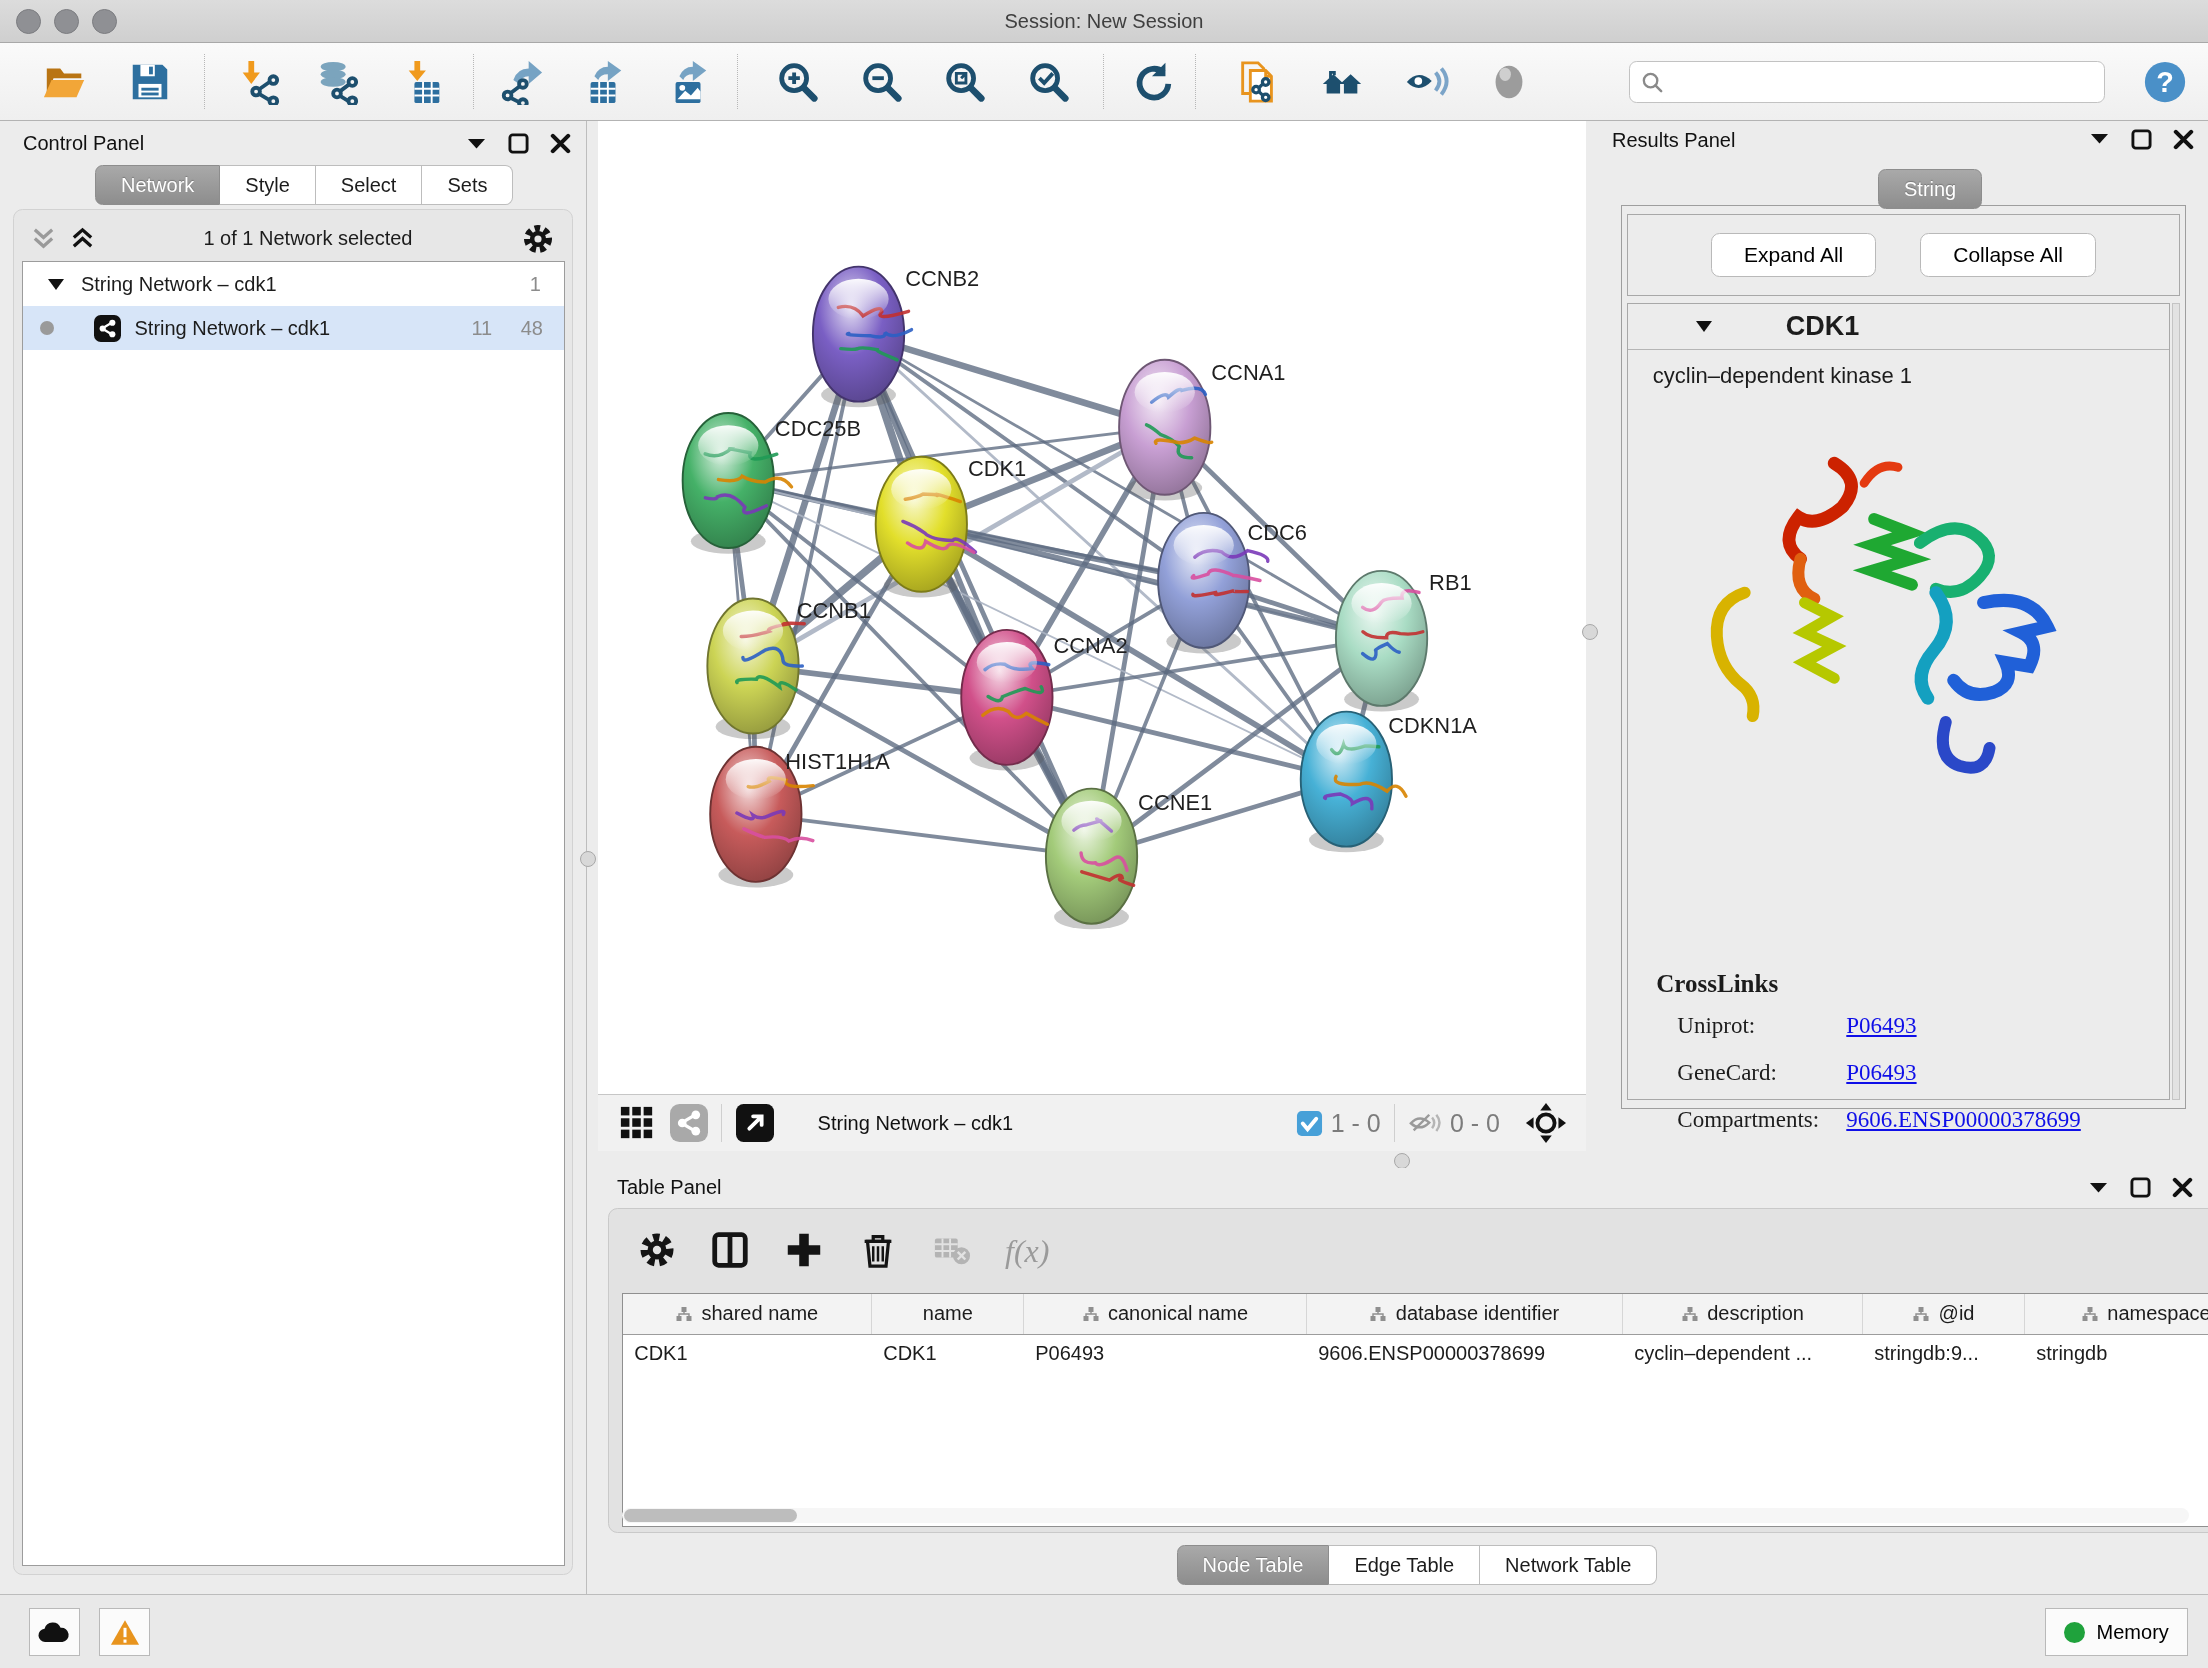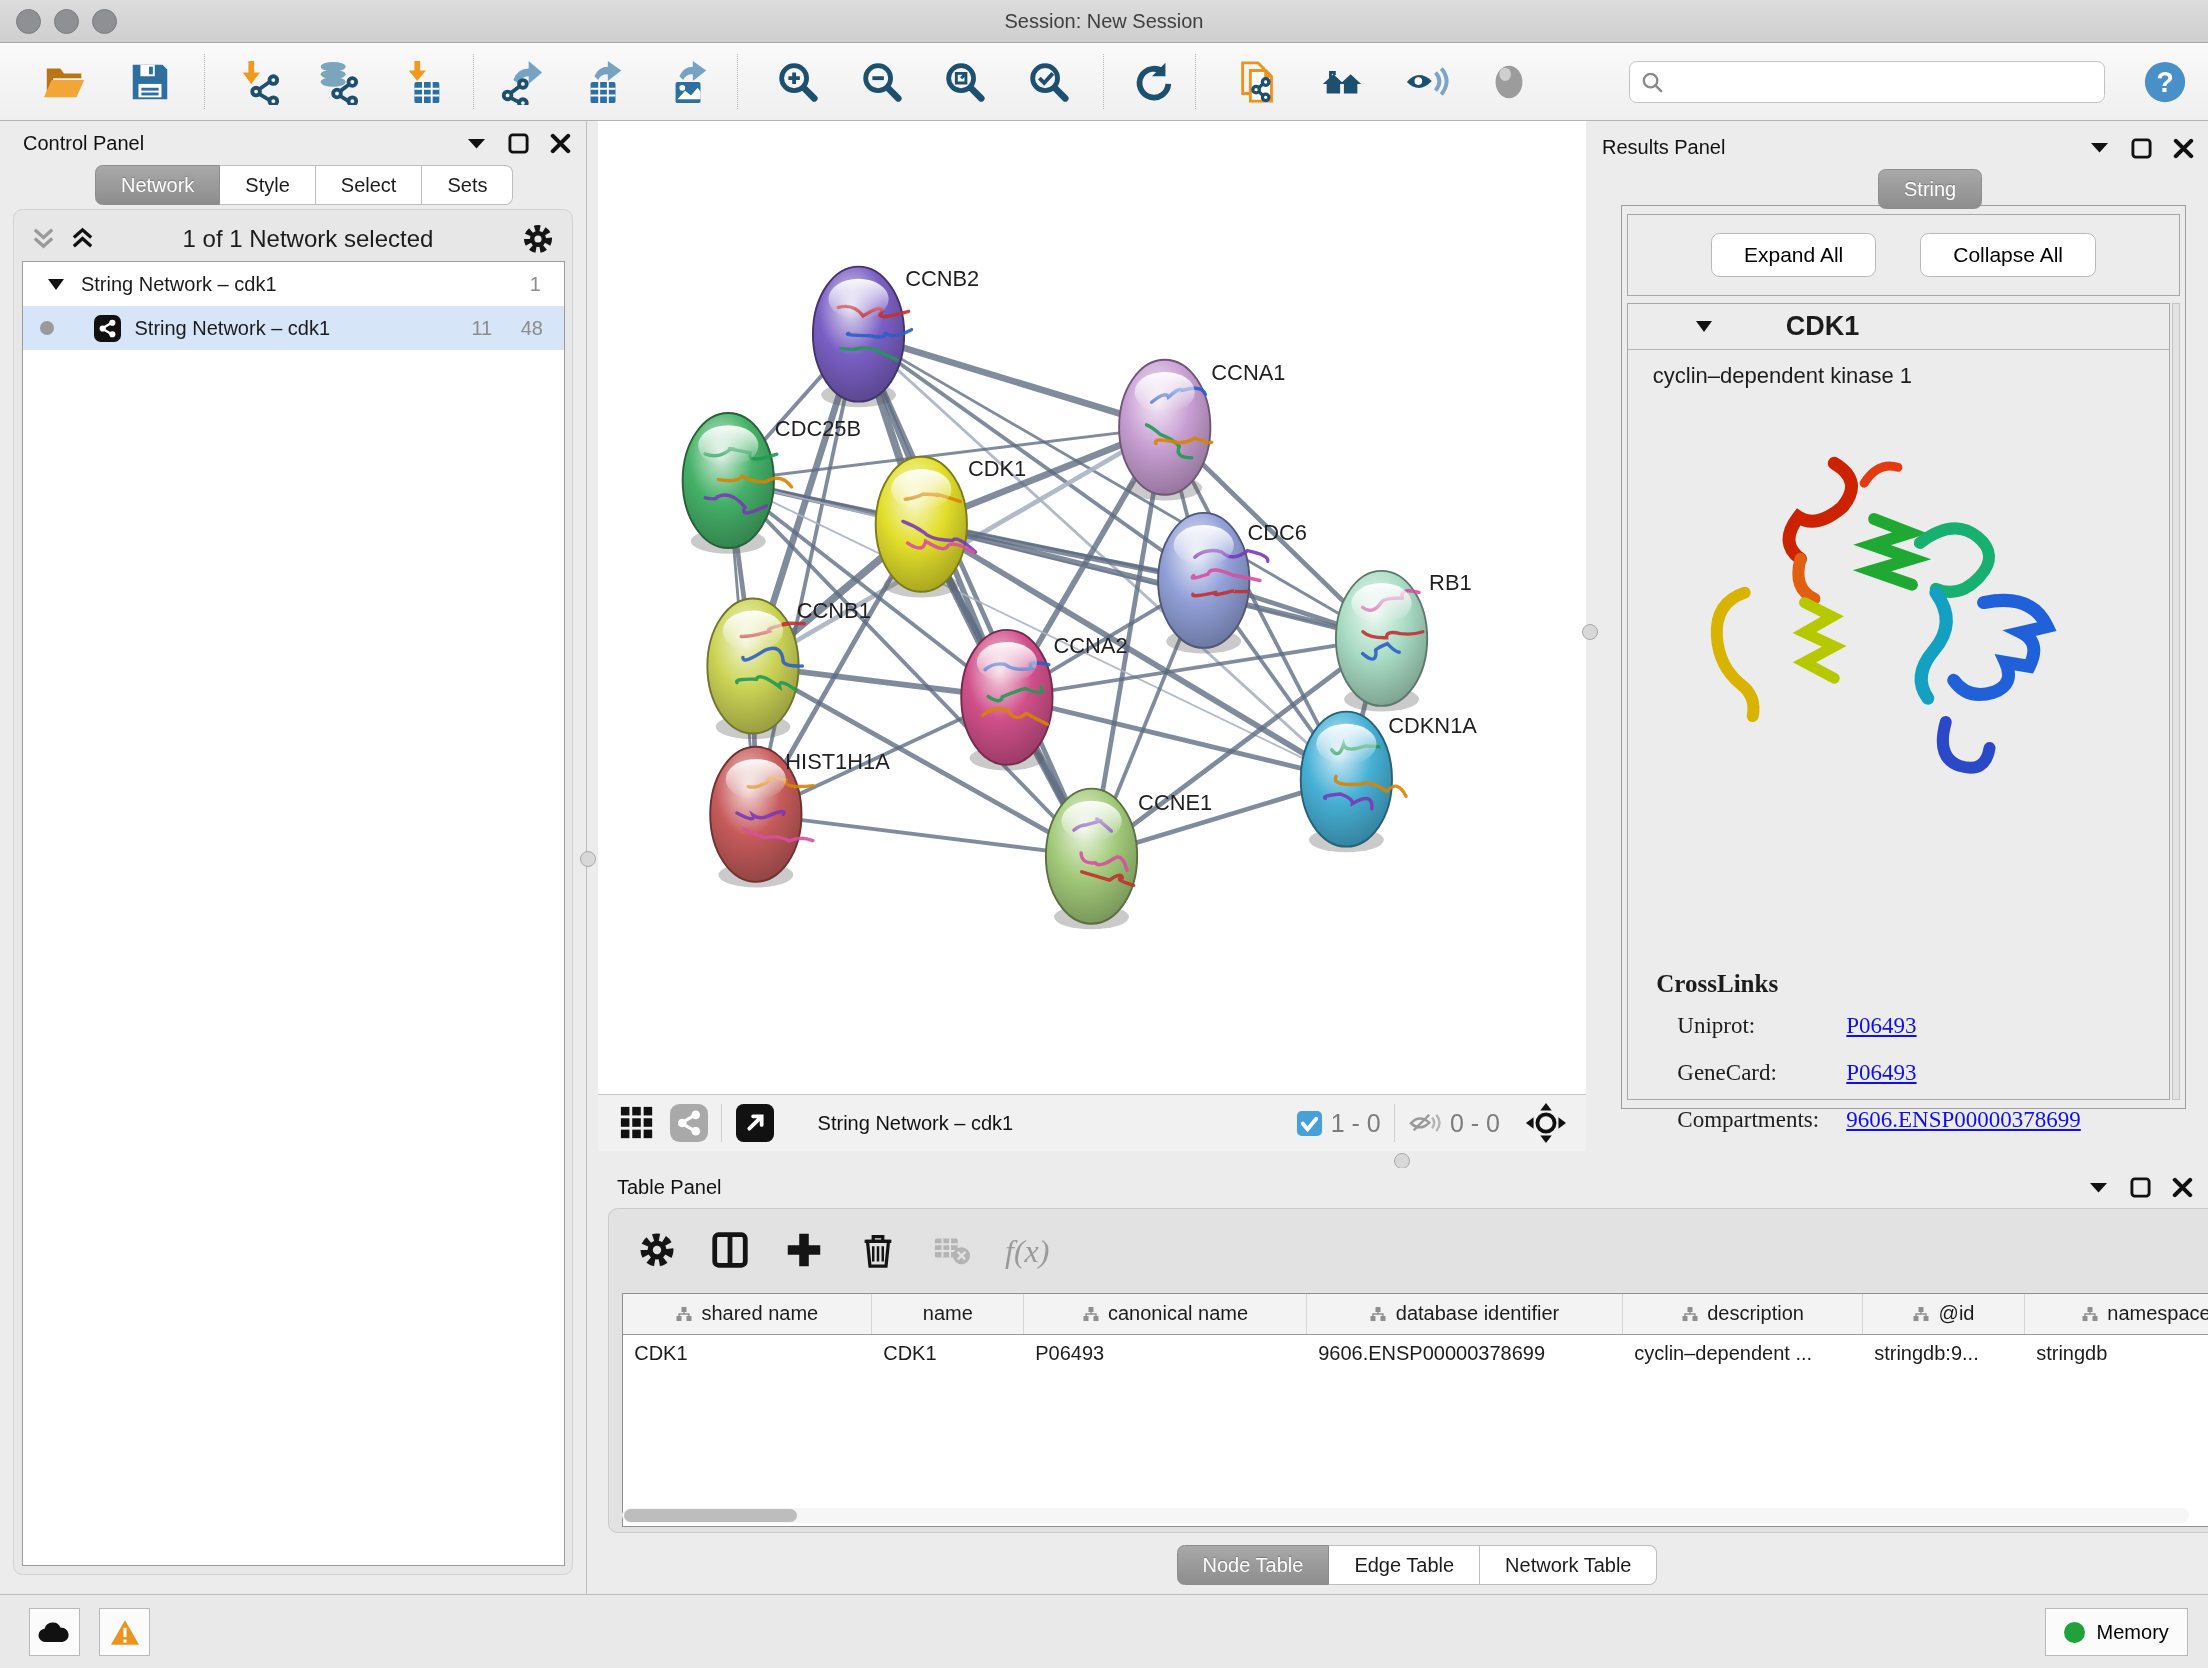--- a/index.html
+++ b/index.html
@@ -38,40 +38,40 @@
   .seg .tab.sel { background:linear-gradient(#a9a9a9,#8d8d8d); color:#fff;
     border-color:#8d8d8d; text-shadow:0 -1px 1px rgba(0,0,0,.25); }
 
   
   #control-panel { left:0; top:121px; width:587px; height:1473px; background:#ececec; border-right:1px solid #bdbdbd; }
   #cp-head { position:absolute; left:23px; right:15px; top:7.6px; height:30px; display:flex; align-items:center; }
   #cp-tabs { position:absolute; left:67px; top:44px; }
   #cp-inner { position:absolute; left:13.3px; top:88px; width:560px; height:1366px;
     background:#e7e7e7; border:1px solid #d2d2d2; border-radius:9.5px; }
   #cp-subhead { position:absolute; left:17px; right:17px; top:9.5px; height:38px; display:flex; align-items:center; }
-  #cp-status { flex:1; text-align:center; font-size:24px; }
+  #cp-status { flex:1; text-align:center; font-size:20px; }
   #cp-list { position:absolute; left:7.6px; top:51px; width:543px; height:1305px; background:#fff; border:1px solid #9c9c9c; }
   .cp-row { height:44px; display:flex; align-items:center; font-size:20px; }
   .cp-row .cnt { color:#8c8c8c; }
   .cp-row.sel { background:#d7e5f8; }
 
   
   #network-panel { left:598px; top:121px; width:988px; height:1036px; background:#ececec; }
   #net-toolbar { position:absolute; left:0; top:973px; width:988px; height:57px;
     background:#f1f1f1; border-top:1px solid #c6c6c6; display:flex; align-items:center; }
   #net-toolbar .nbtn { background:none; border:none; height:42px; display:flex; align-items:center; }
   #net-name { font-size:20px; margin-left:44px; color:#111; }
   .nsep { height:38px; border-left:1px solid #cfcfcf; margin:0 13.3px; }
   .ncount { font-size:25px; color:#7c7c7c; margin-left:7.6px; }
   .handle { position:absolute; width:16px; height:16px; border-radius:50%;
     background:#d8d8d8; border:1px solid #a8a8a8; }
 
   
   #results-panel { left:1598px; top:121px; width:611px; height:1036px; background:#ececec; }
-  #rp-head { position:absolute; left:4px; right:15px; top:7.6px; height:30px; display:flex; align-items:flex-end; }
+  #rp-head { position:absolute; left:14px; right:15px; top:7.6px; height:30px; display:flex; align-items:flex-start; }
   #rp-tab { position:absolute; left:252px; top:48px; z-index:2; }
   #rp-tab .tab { border-radius:7.6px; }
   #rp-outer { position:absolute; left:23px; top:84px; width:565px; height:904px; border:1px solid #9e9e9e; background:#ececec; }
   #rp-expand { position:absolute; left:4.8px; top:7.6px; right:4.8px; height:82px; border:1px solid #a8a8a8;
     display:flex; align-items:center; justify-content:center; gap:44px; }
   .rbtn { height:44px; padding:0 32px; font-size:21px; background:#fff; border:1px solid #b9b9b9; border-radius:8.6px; }
   #rp-card { position:absolute; left:4.8px; top:97px; right:15px; bottom:7.6px; border:1px solid #a8a8a8; background:#ececec; }
   #rp-scroll { position:absolute; right:4.8px; top:97px; width:8.6px; bottom:7.6px; background:#e2e2e2; border:1px solid #c4c4c4; }
   #card-head { position:absolute; left:0; top:0; right:0; height:46px; display:flex; align-items:center; border-bottom:1px solid #b5b5b5; }
   #card-name { font-size:27px; font-weight:bold; margin-left:74px; }

